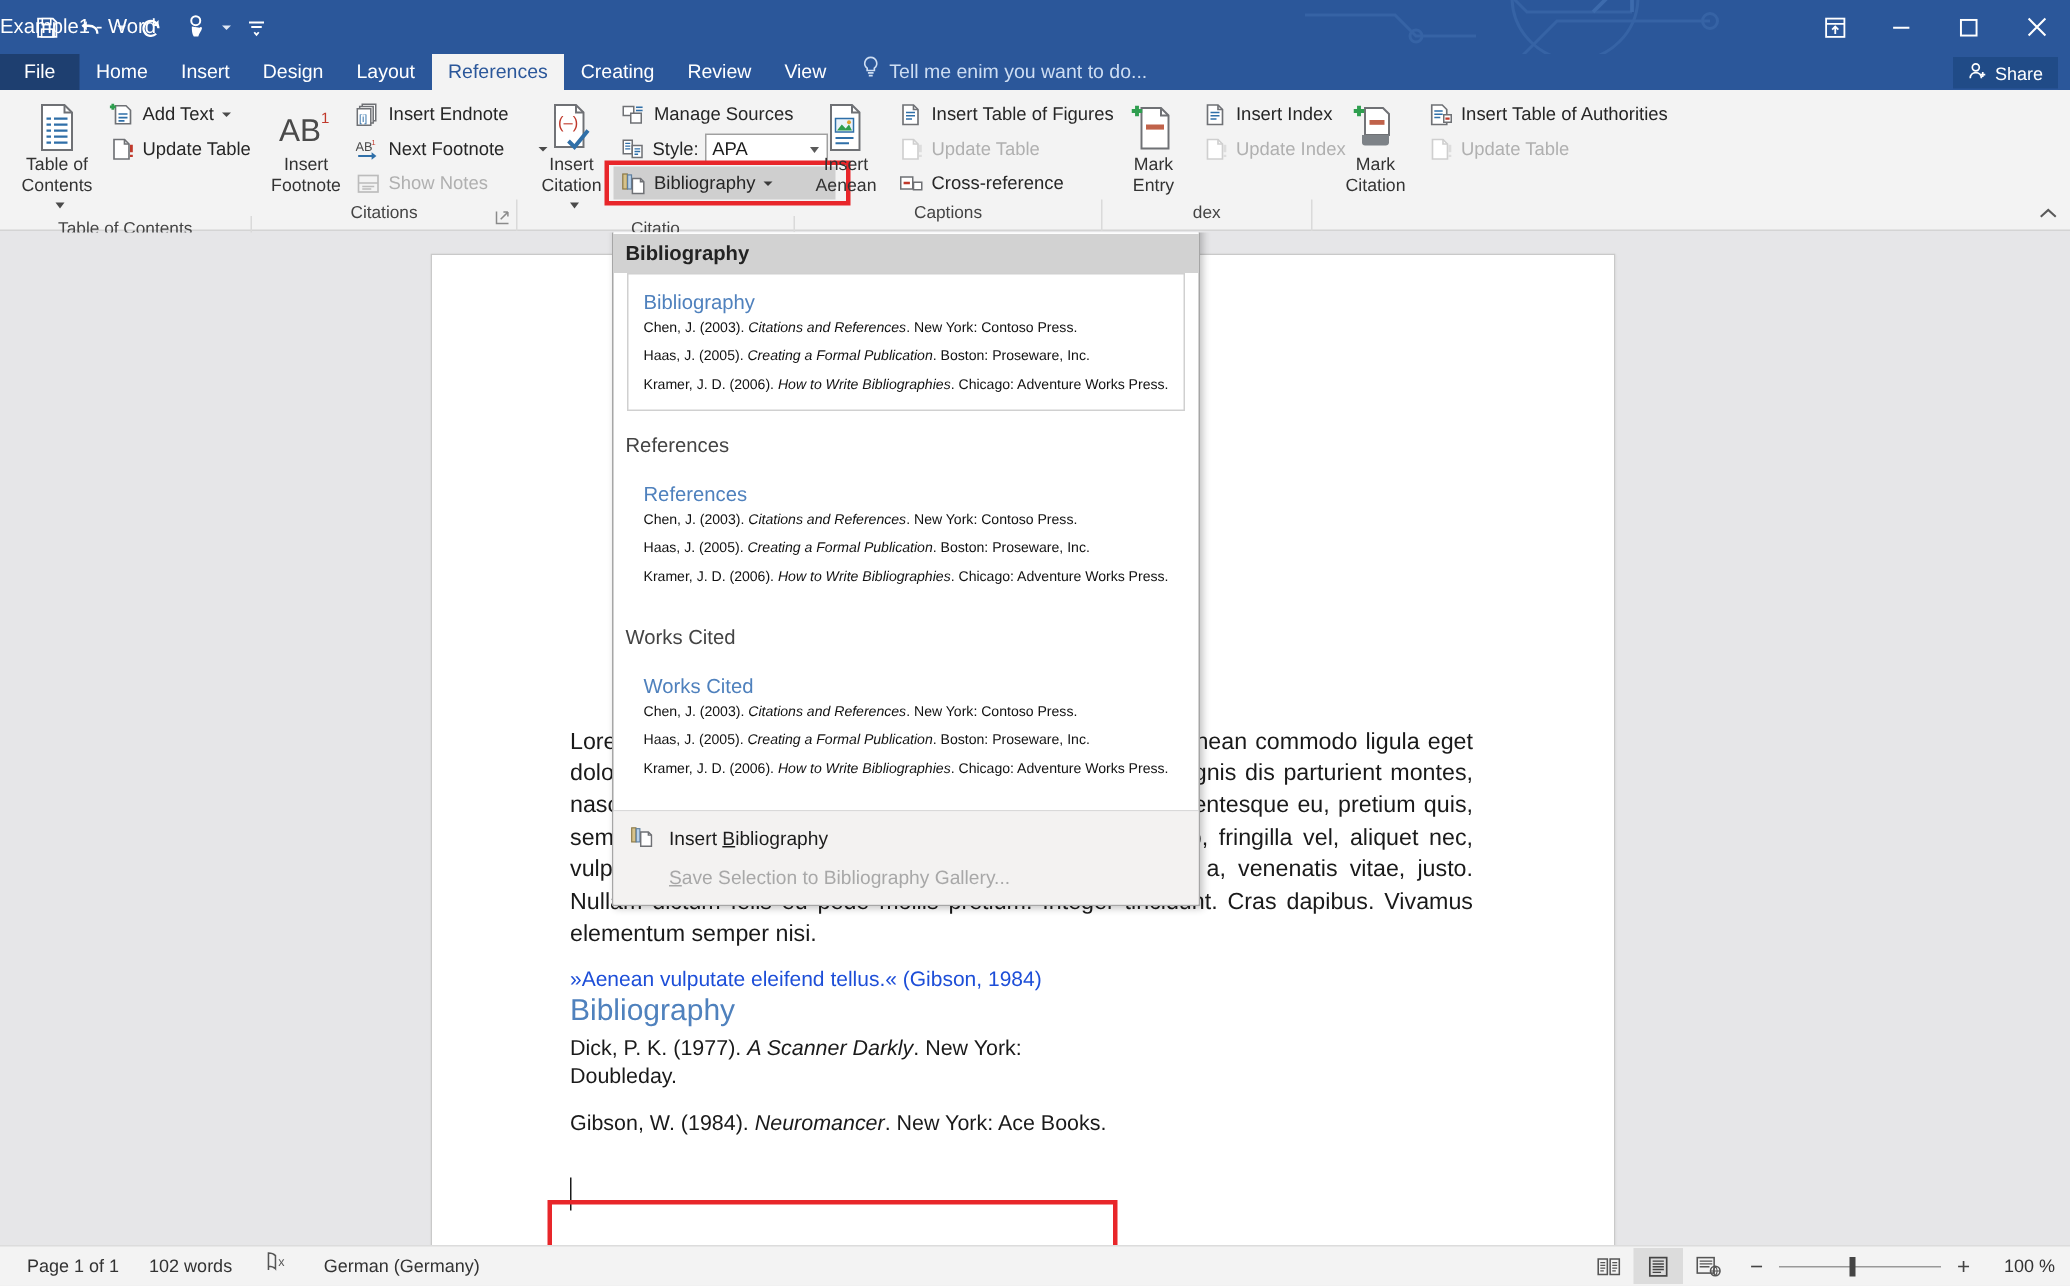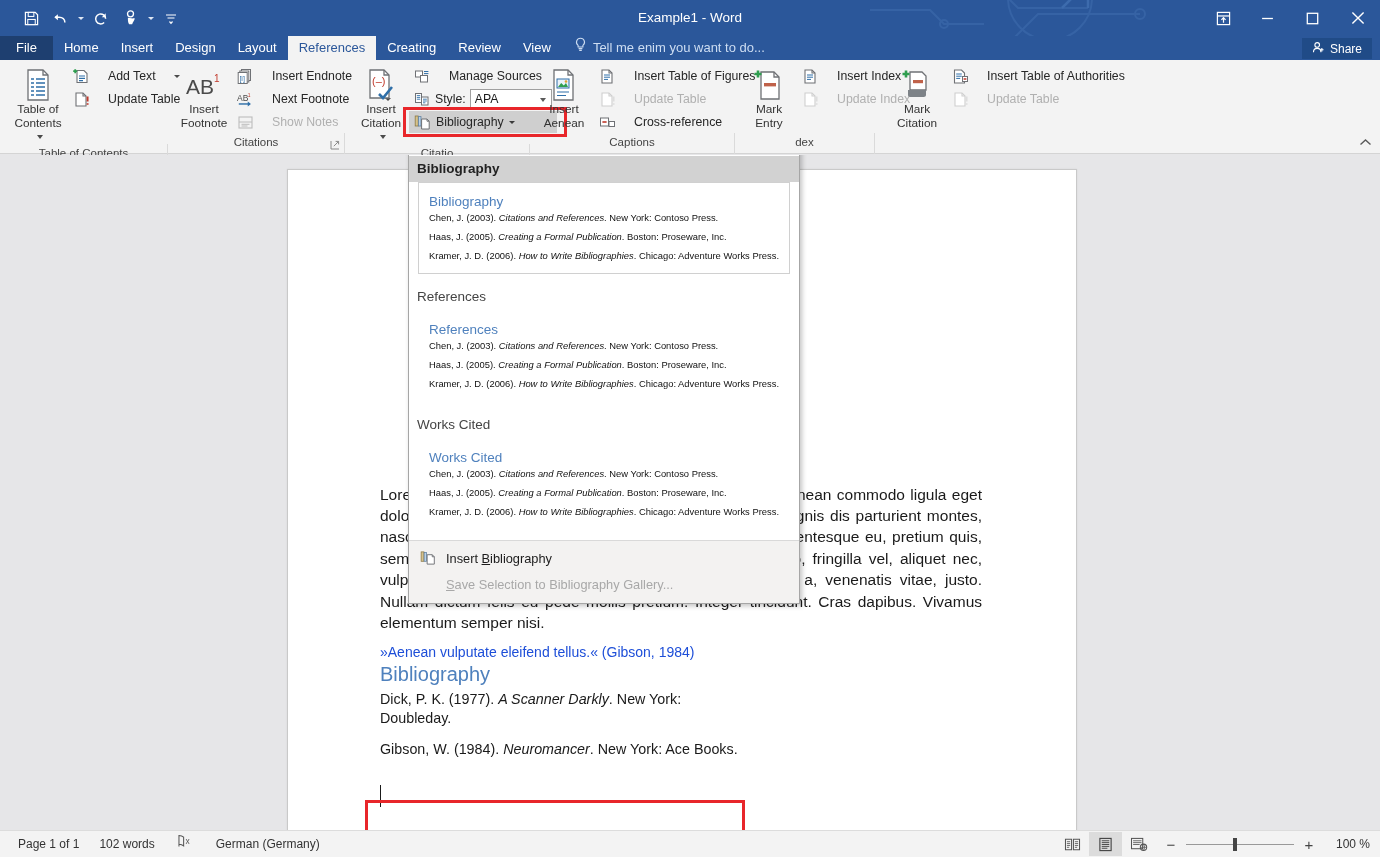--- a/index.html
+++ b/index.html
@@ -20,21 +20,21 @@
   .tb-deco { position: absolute; top: -30px; right: 150px; width: 420px; height: 90px;
              opacity: .55; pointer-events: none; }
   .qat { position: absolute; top: 0; left: 18px; height: 36px; display: flex; align-items: center; gap: 3px; }
   .qat-btn { width: 26px; height: 26px; display: flex; align-items: center; justify-content: center;
              border-radius: 2px; }
   .qat-car { width: 9px; height: 26px; display: flex; align-items: center; justify-content: center; }
   .caret-d { width: 0; height: 0; border-left: 3px solid transparent; border-right: 3px solid transparent;
              border-top: 3.5px solid #dfe7f3; }
   .win-title {
     position: absolute; top: 0; left: 0; width: 1380px; height: 36px; line-height: 36px;
-    text-align: center; color: #fff; font-size: 13.5px; pointer-events: none;
+    text-align: left; color: #fff; font-size: 13.5px; pointer-events: none;
   }
   .wincontrols { position: absolute; top: 0; right: 0; height: 36px; display: flex; align-items: center; }
   .wc { width: 45px; height: 36px; display: flex; align-items: center; justify-content: center; color: #fff; }
   .ribdisp { width: 44px; height: 36px; display: flex; align-items: center; justify-content: center; }
 
   
   .tabbar {
     position: absolute; top: 36px; left: 0; width: 1380px; height: 24px;
     background: #2b579a; display: flex; align-items: stretch;
   }
@@ -76,21 +76,21 @@
     width: auto; min-width: 52px; padding: 2px 5px 0 5px; display: flex; flex-direction: column;
     align-items: center; border-radius: 2px; cursor: pointer;
   }
   .bigbtn .bi { height: 36px; display: flex; align-items: flex-end; justify-content: center; }
   .bigbtn .bl { font-size: 11.8px; color: #333; text-align: center; line-height: 13.5px; margin-top: 1px; }
   .bigbtn .bl .cd { display: inline-block; margin-left: 3px; }
 
   
   .smallcol { display: flex; flex-direction: column; gap: 1px; padding-top: 1px; }
   .smallbtn {
-    display: flex; align-items: center; gap: 18px; height: 22px; padding: 0 5px;
+    display: flex; align-items: center; gap: 5px; height: 22px; padding: 0 5px;
     font-size: 12.3px; color: #262626; border-radius: 2px; cursor: pointer; white-space: nowrap;
   }
   .smallbtn.disabled { color: #b0b0b0; cursor: default; }
   .sicon { width: 17px; height: 17px; display: flex; align-items: center; justify-content: center; flex: 0 0 17px; }
 
   .styleselect {
     height: 20px; width: 82px; border: 1px solid #a0a0a0; background: #fff; font-size: 12.3px;
     color: #1c1c1c; display: flex; align-items: center; padding: 0 4px; position: relative; cursor: pointer;
   }
   .styleselect .sarrow { position: absolute; right: 5px; top: 8px; width: 0; height: 0;

